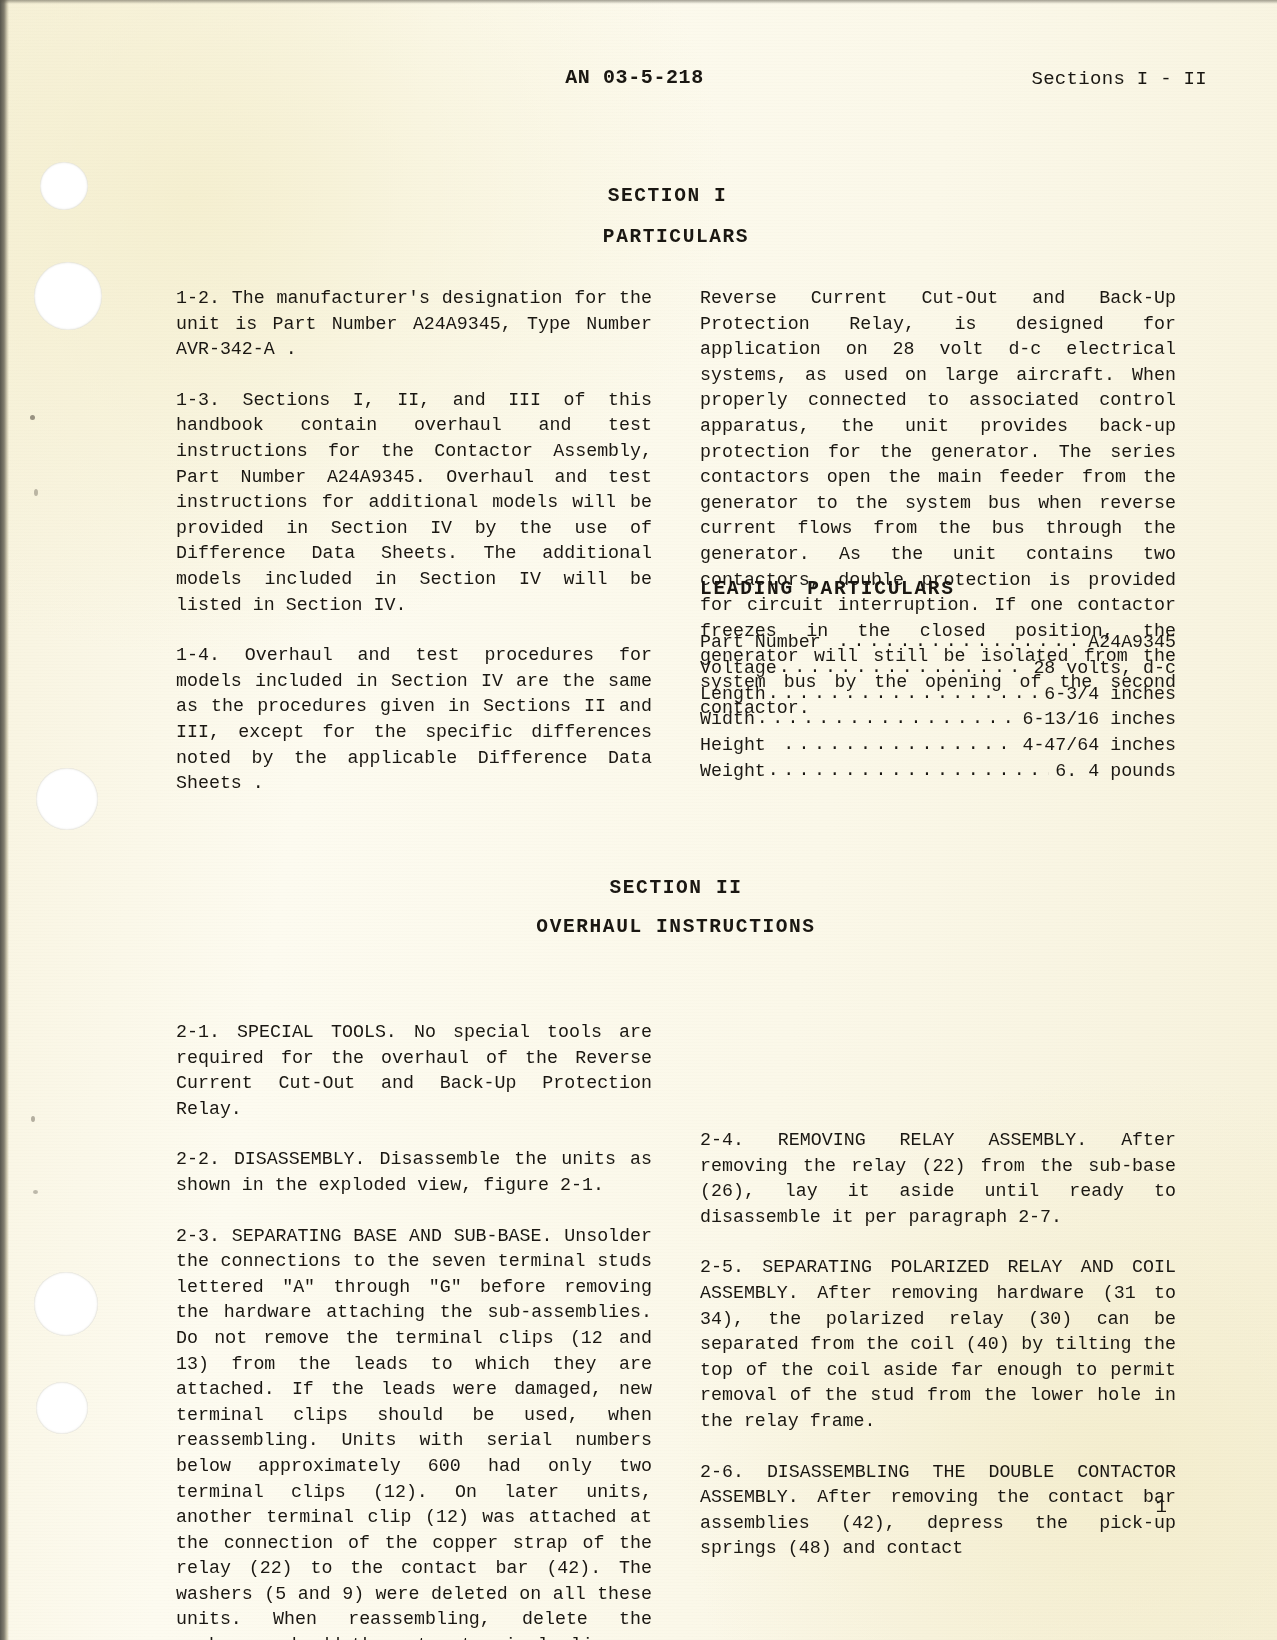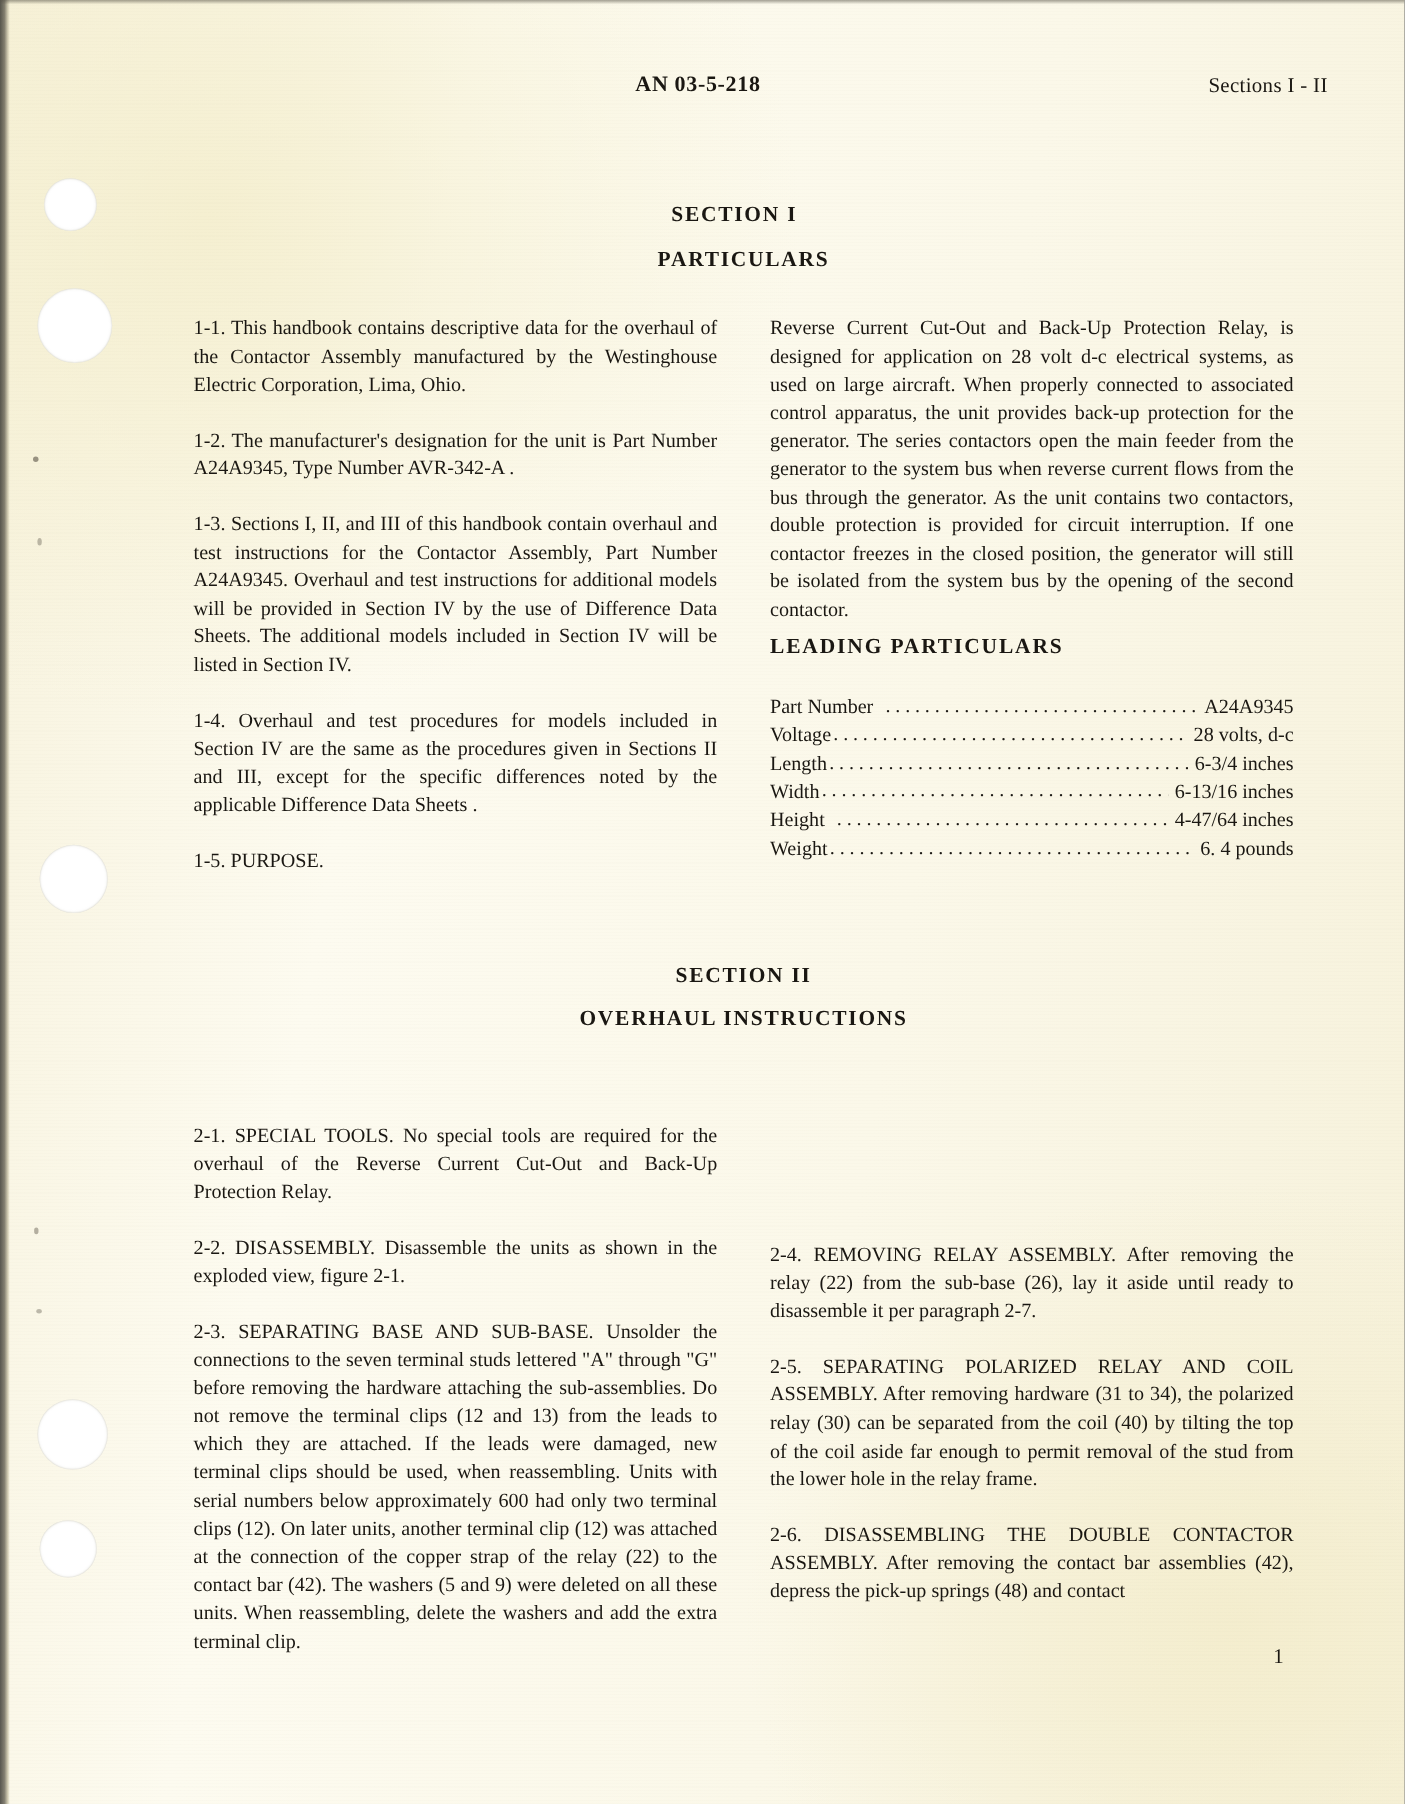--- a/index.html
+++ b/index.html
@@ -6,23 +6,23 @@
   html, body {
     margin: 0;
     padding: 0;
     background: #6b6b66;
   }
   .page {
     position: relative;
     width: 1277px;
     height: 1640px;
     margin: 0 auto;
-    background: #a3a3a3;
+    background: #7dd3fc;
     overflow: hidden;
-    font-family: Liberation Serif, serif;
+    font-family: Liberation Mono, monospace;
     color: #1a1712;
   }
   
   .paper-tint {
     position: absolute;
     inset: 0;
     background:
       radial-gradient(ellipse 60% 40% at 15% 12%, rgba(244,238,205,0.85), rgba(251,248,232,0) 70%),
       radial-gradient(ellipse 50% 35% at 88% 90%, rgba(243,236,202,0.8), rgba(251,248,232,0) 70%),
       linear-gradient(100deg, #f7f2dc 0%, #fdfbf0 28%, #fbf8e9 62%, #f6f1da 100%);
@@ -193,25 +193,23 @@
 
   <div class="running-head">
     <div class="rh-center">AN 03-5-218</div>
     <div class="rh-right">Sections I - II</div>
   </div>
 
   <div class="sec-head" style="top:185px; left:176px; right:118px;">SECTION I</div>
   <div class="sec-head" style="top:226px; left:176px; right:101px;">PARTICULARS</div>
 
   <div class="col col-left" style="top:286px;">
-    <p class="para">1-1.  This handbook contains descriptive data for the overhaul of the Contactor Assembly manufactured by the Westinghouse Electric Corporation, Lima, Ohio.</p>
     <p class="para">1-2.  The manufacturer's designation for the unit is Part Number A24A9345, Type Number AVR-342-A .</p>
     <p class="para">1-3.  Sections I, II, and III of this handbook contain overhaul and test instructions for the Contactor Assembly, Part Number A24A9345.  Overhaul and test instructions for additional models will be provided in Section IV by the use of Difference Data Sheets.  The additional models included in Section IV will be listed in Section IV.</p>
     <p class="para">1-4.  Overhaul and test procedures for models included in Section IV are the same as the procedures given in Sections II and III, except for the specific differences noted by the applicable Difference Data Sheets .</p>
-    <p class="para lastline">1-5.  PURPOSE.</p>
   </div>
 
   <div class="col col-right" style="top:286px;">
     <p class="para">Reverse Current Cut-Out and Back-Up Protection Relay, is designed for application on 28 volt d-c electrical systems, as used on large aircraft.  When properly connected to associated control apparatus, the unit provides back-up protection for the generator. The series contactors open the main feeder from the generator to the system bus when reverse current flows from the bus through the generator.  As the unit contains two contactors, double protection is provided for circuit interruption.  If one contactor freezes in the closed position, the generator will still be isolated from the system bus by the opening of the second contactor.</p>
   </div>
 
   <div style="position:absolute; top:578px; left:700px; width:476px;">
     <div class="lp-title">LEADING PARTICULARS</div>
     <ul class="lp-list">
       <li class="lp-row">

